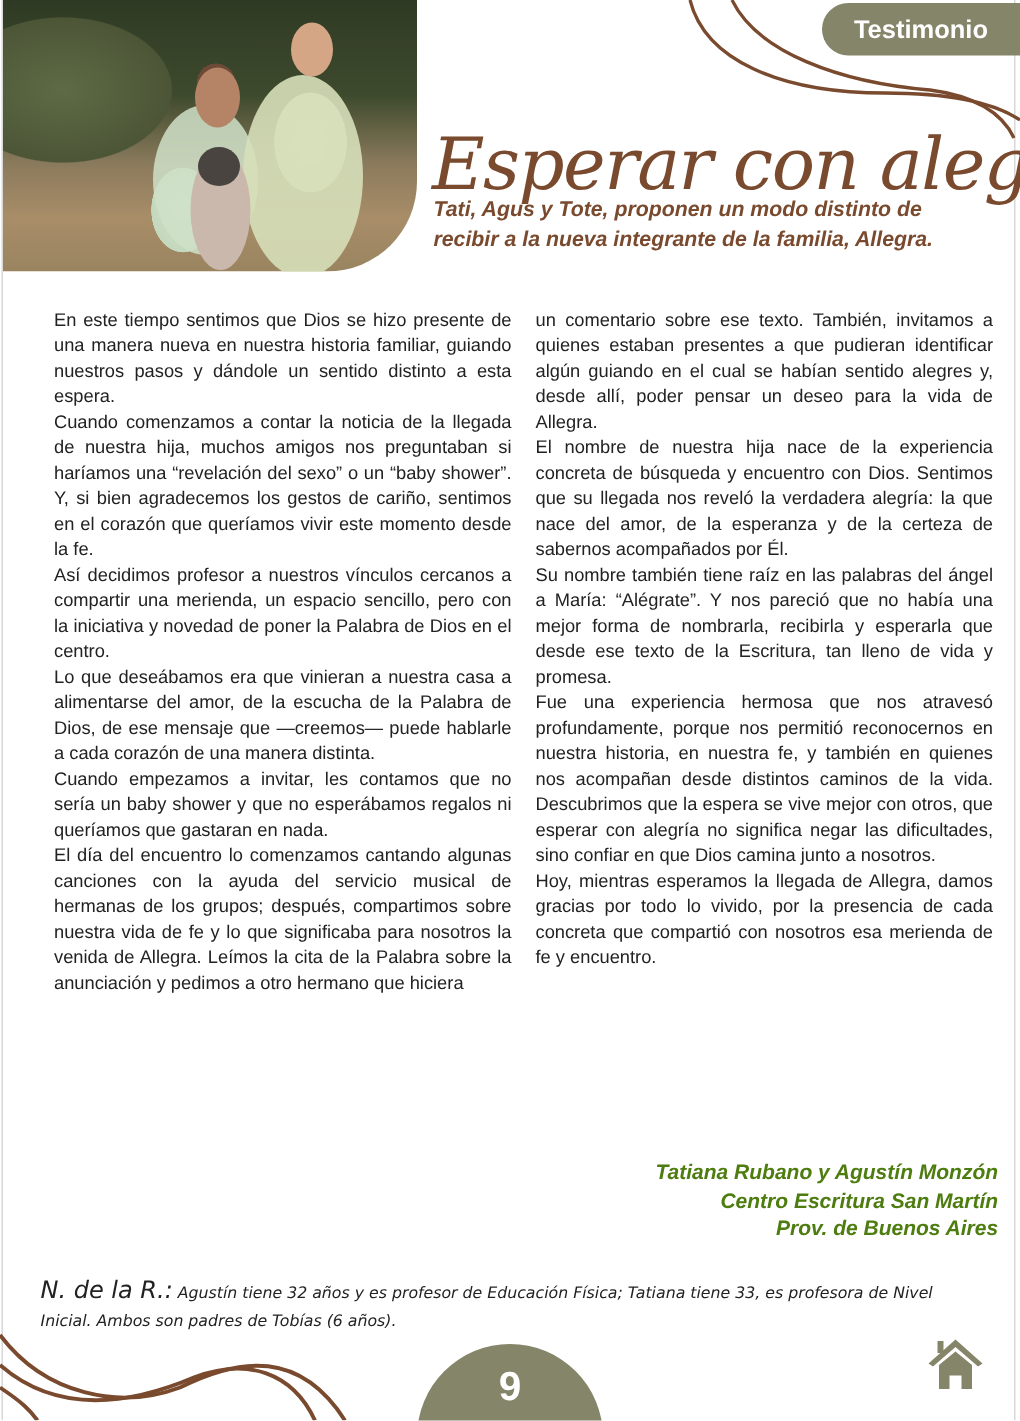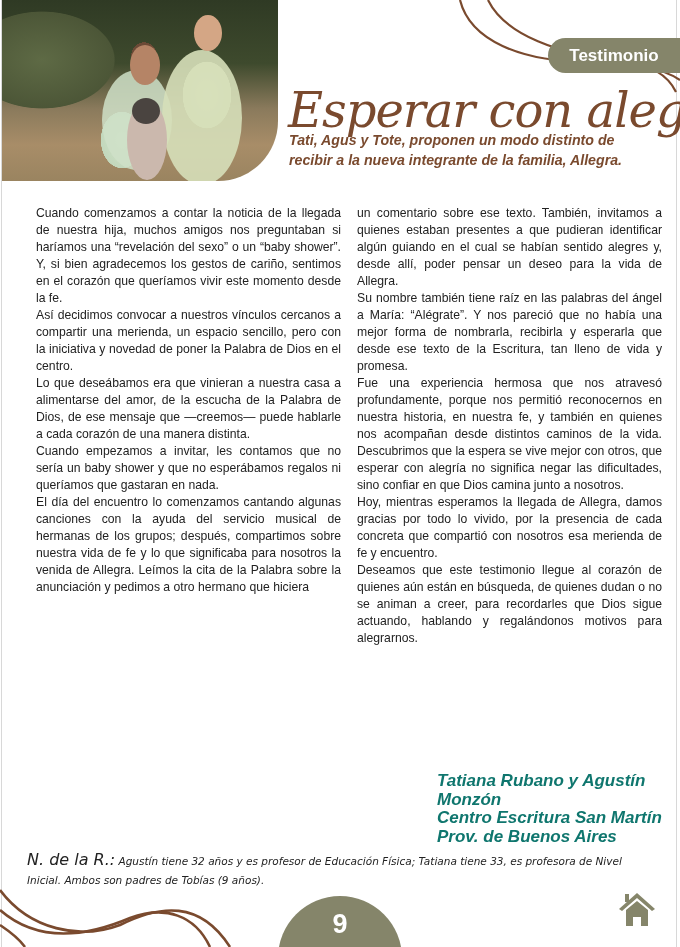--- a/index.html
+++ b/index.html
@@ -9,29 +9,29 @@
     background:
       radial-gradient(ellipse 40px 55px at 205px 95px, #dfe8c8 0%, #d2dcb6 60%, rgba(0,0,0,0) 61%),
       radial-gradient(ellipse 30px 40px at 120px 140px, #cfe3c8 0%, #c3d8bc 70%, rgba(0,0,0,0) 71%),
       radial-gradient(circle 14px at 142px 55px, #6b4a36 0%, #6b4a36 90%, rgba(0,0,0,0) 91%),
       radial-gradient(circle 13px at 205px 32px, #d8ad8e 0%, #cfa080 90%, rgba(0,0,0,0) 91%),
       radial-gradient(ellipse 18px 25px at 145px 150px, #d9c8c0 0%, #cdb9ae 80%, rgba(0,0,0,0) 81%),
       radial-gradient(ellipse 120px 80px at 40px 60px, #5e6a45 0%, #4c5637 60%, rgba(0,0,0,0) 61%),
       linear-gradient(180deg, #2f3a24 0%, #3e4a2d 35%, #8a7a5c 60%, #a88d68 80%, #9a8460 100%);
   }
   .photo .fig { position:absolute; border-radius:50%; }
-  .tab-badge { position:absolute; left:548px; top:2px; width:132px; height:35px; background:#85856a; border-top-left-radius:18px; border-bottom-left-radius:18px; color:#fff; font-weight:bold; font-size:17px; display:flex; align-items:center; justify-content:center;margin-top:36px; }
+  .tab-badge { position:absolute; left:548px; top:2px; width:132px; height:35px; background:#85856a; border-top-left-radius:18px; border-bottom-left-radius:18px; color:#fff; font-weight:bold; font-size:17px; display:flex; align-items:center; justify-content:center; }
   .swirl { position:absolute; left:0; top:0; width:680px; height:947px; pointer-events:none; }
   .title { position:absolute; left:288px; top:82px; font-family:"DejaVu Serif", serif; font-style:italic; font-size:48px; color:#7a4a2e; letter-spacing:-1px; white-space:nowrap; }
   .subtitle { position:absolute; left:289px; top:130px; width:360px; font-weight:bold; font-style:italic; font-size:14.2px; line-height:20px; color:#7a4a2e; }
   .col { position:absolute; top:205px; width:305px; font-size:12.2px; line-height:17px; text-align:justify; color:#222; }
   .col p { margin:0; }
   .col-left { left:36px; }
   .col-right { left:357px; }
-  .signature { position:absolute; left:437px; top:772px; font-weight:bold; font-style:italic; font-size:17px; line-height:18.5px; color:#0f766e; }
+  .signature { position:absolute; left:437px; top:772px; font-weight:bold; font-style:italic; font-size:14px; line-height:18.5px; color:#4d7c0f;text-align:right; }
   .note { position:absolute; left:27px; top:850px; width:600px; font-family:"DejaVu Sans", sans-serif; font-style:italic; font-size:10.5px; line-height:19px; color:#222; }
   .note .lead { font-size:16px; }
   .page-num { position:absolute; left:278px; top:896px; width:124px; height:110px; background:#85856a; border-radius:62px 62px 0 0; color:#fff; font-weight:bold; font-size:27px; text-align:center; line-height:56px; }
   .home { position:absolute; left:617px; top:891px; width:40px; height:36px; }
 </style>
 </head>
 <body>
 
 <div class="page-border"></div>
 
@@ -53,43 +53,44 @@
 </svg>
 
 <div class="tab-badge">
   <span>Testimonio</span>
 </div>
 
 <h1 class="title" style="margin:0;font-weight:normal;">Esperar con alegría</h1>
 <div class="subtitle">Tati, Agus y Tote, proponen un modo distinto de recibir a la nueva integrante de la familia, Allegra.</div>
 
 <div class="col col-left">
+  <p>En este tiempo sentimos que Dios se hizo presente de una manera nueva en nuestra historia familiar, guiando nuestros pasos y dándole un sentido distinto a esta espera.</p>
   <p>Cuando comenzamos a contar la noticia de la llegada de nuestra hija, muchos amigos nos preguntaban si haríamos una “revelación del sexo” o un “baby shower”. Y, si bien agradecemos los gestos de cariño, sentimos en el corazón que queríamos vivir este momento desde la fe.</p>
-  <p>Así decidimos convocar a nuestros vínculos cercanos a compartir una merienda, un espacio sencillo, pero con la iniciativa y novedad de poner la Palabra de Dios en el centro.</p>
+  <p>Así decidimos profesor a nuestros vínculos cercanos a compartir una merienda, un espacio sencillo, pero con la iniciativa y novedad de poner la Palabra de Dios en el centro.</p>
   <p>Lo que deseábamos era que vinieran a nuestra casa a alimentarse del amor, de la escucha de la Palabra de Dios, de ese mensaje que —creemos— puede hablarle a cada corazón de una manera distinta.</p>
   <p>Cuando empezamos a invitar, les contamos que no sería un baby shower y que no esperábamos regalos ni queríamos que gastaran en nada.</p>
   <p>El día del encuentro lo comenzamos cantando algunas canciones con la ayuda del servicio musical de hermanas de los grupos; después, compartimos sobre nuestra vida de fe y lo que significaba para nosotros la venida de Allegra. Leímos la cita de la Palabra sobre la anunciación y pedimos a otro hermano que hiciera</p>
 </div>
 
 <div class="col col-right">
   <p>un comentario sobre ese texto. También, invitamos a quienes estaban presentes a que pudieran identificar algún guiando en el cual se habían sentido alegres y, desde allí, poder pensar un deseo para la vida de Allegra.</p>
+  <p>El nombre de nuestra hija nace de la experiencia concreta de búsqueda y encuentro con Dios. Sentimos que su llegada nos reveló la verdadera alegría: la que nace del amor, de la esperanza y de la certeza de sabernos acompañados por Él.</p>
   <p>Su nombre también tiene raíz en las palabras del ángel a María: “Alégrate”. Y nos pareció que no había una mejor forma de nombrarla, recibirla y esperarla que desde ese texto de la Escritura, tan lleno de vida y promesa.</p>
   <p>Fue una experiencia hermosa que nos atravesó profundamente, porque nos permitió reconocernos en nuestra historia, en nuestra fe, y también en quienes nos acompañan desde distintos caminos de la vida. Descubrimos que la espera se vive mejor con otros, que esperar con alegría no significa negar las dificultades, sino confiar en que Dios camina junto a nosotros.</p>
   <p>Hoy, mientras esperamos la llegada de Allegra, damos gracias por todo lo vivido, por la presencia de cada concreta que compartió con nosotros esa merienda de fe y encuentro.</p>
-  <p>Deseamos que este testimonio llegue al corazón de quienes aún están en búsqueda, de quienes dudan o no se animan a creer, para recordarles que Dios sigue actuando, hablando y regalándonos motivos para alegrarnos.</p>
 </div>
 
 <div class="signature">
   <div>Tatiana Rubano y Agustín Monzón</div>
   <div>Centro Escritura San Martín</div>
   <div>Prov. de Buenos Aires</div>
 </div>
 
 <div class="note">
-  <span class="lead">N. de la R.:</span><span> Agustín tiene 32 años y es profesor de Educación Física; Tatiana tiene 33, es profesora de Nivel Inicial. Ambos son padres de Tobías (9 años).</span>
+  <span class="lead">N. de la R.:</span><span> Agustín tiene 32 años y es profesor de Educación Física; Tatiana tiene 33, es profesora de Nivel Inicial. Ambos son padres de Tobías (6 años).</span>
 </div>
 
 <div class="page-num">
   <span>9</span>
 </div>
 
 <svg class="home" viewBox="0 0 40 36">
   <rect x="8" y="3" width="4" height="8" fill="#85856a"></rect>
   <path d="M20 2 L38 18 L35 20 L20 7 L5 20 L2 18 Z" fill="#85856a"></path>
   <path d="M9 19 L20 10 L31 19 L31 35 L24 35 L24 26 L16 26 L16 35 L9 35 Z" fill="#85856a"></path>

